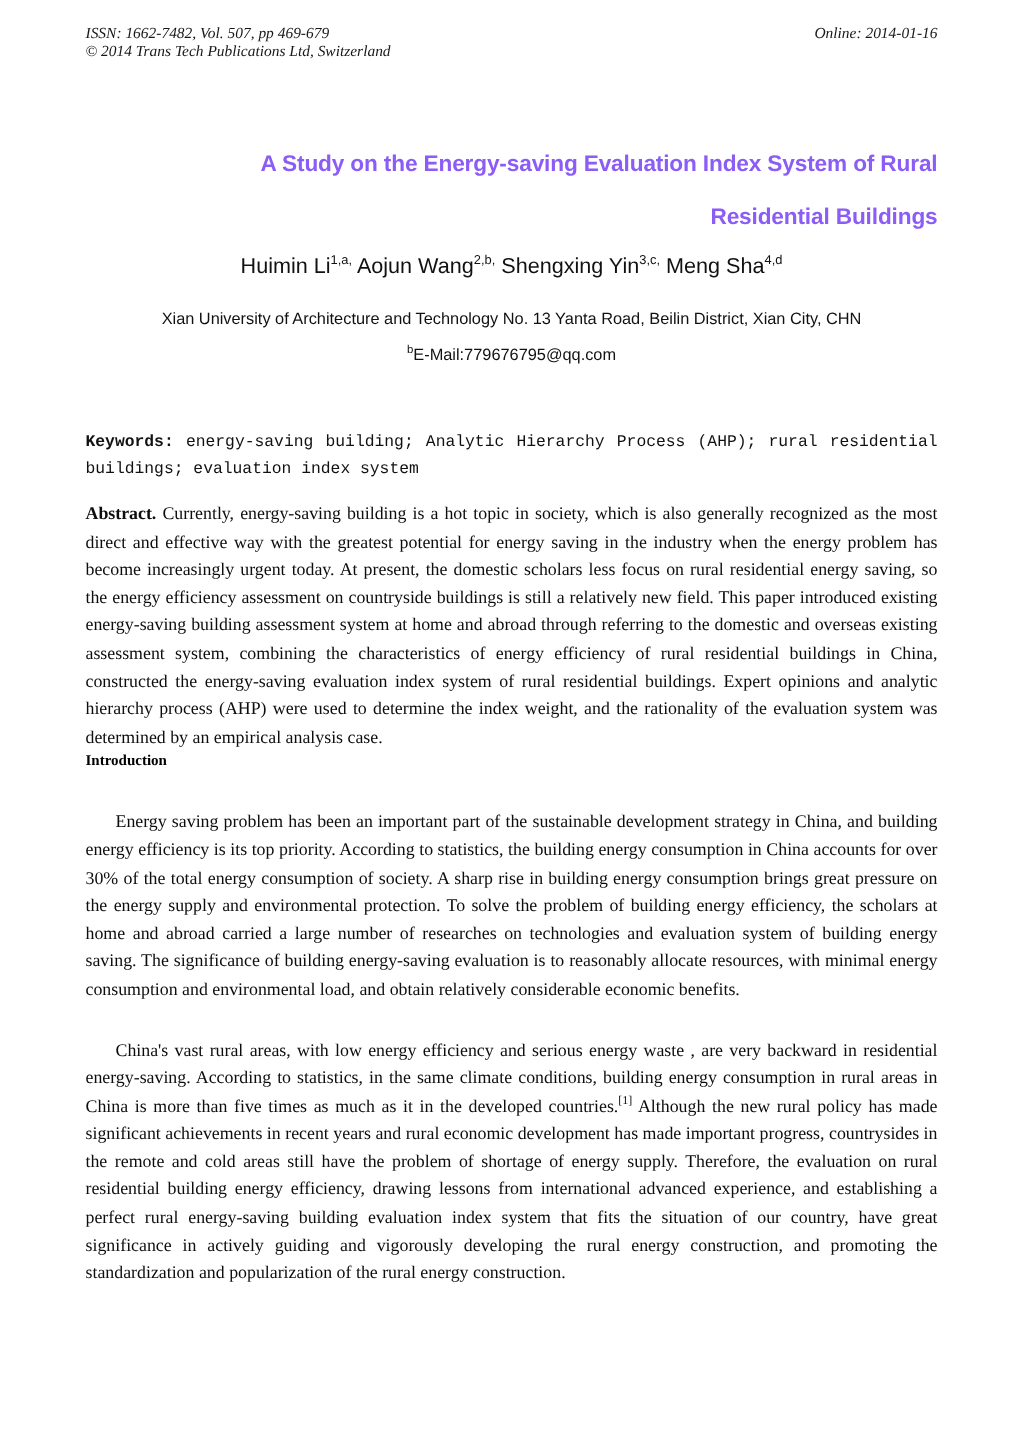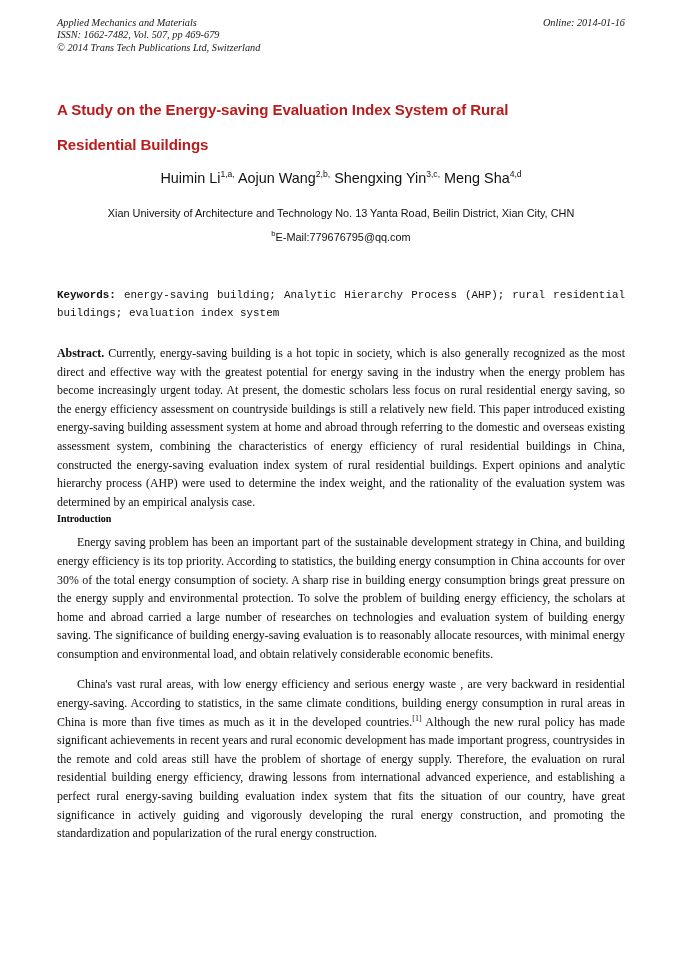--- a/index.html
+++ b/index.html
@@ -42,27 +42,27 @@
     right: 0;
     font-style: italic;
     font-size: 10.3px;
     white-space: nowrap;
     margin-left: 28px;
   }
 
   
   .title-block {
     margin-top: 23px;
-    text-align: left;
+    text-align: right;
     font-family: "Liberation Sans", "DejaVu Sans", sans-serif;
     font-weight: bold;
     font-size: 15.1px;
     line-height: 35px;
     letter-spacing: -0.1px;
-    color: #b91c1c;
+    color: #8b5cf6;
   }
   .title-line { display: block; }
 
   
   .authors {
     margin-top: 8px;
     text-align: center;
     font-family: "Liberation Sans", "DejaVu Sans", sans-serif;
     font-size: 14.4px;
     color: #111111;
@@ -105,63 +105,62 @@
     line-height: 17.5px;
     text-align: justify;
     color: #111111;
   }
   .keywords .lead {
     font-weight: bold;
   }
 
   
   .abstract {
-    margin-top: 22px;
+    margin-top: 11px;
     font-size: 11.9px;
     line-height: 18.6px;
     text-align: justify;
     text-justify: inter-word;
     color: #0d0d0d;
   }
   .abstract .lead {
     font-weight: bold;
   }
 
   
   .section-heading {
     font-size: 10px;
     font-weight: bold;
     line-height: 16px;
     color: #000000;
   }
 
   
   .body-par {
-    margin-top: 6px;
+    margin-top: 22px;
     font-size: 11.9px;
     line-height: 18.6px;
     text-align: justify;
     text-justify: inter-word;
     text-indent: 20px;
     color: #0d0d0d;
   }
   .body-par sup {
     font-size: 8px;
     vertical-align: super;
     line-height: 0;
   }
 </style>
 </head>
 <body>
 
 <div class="page">
 
   <div class="masthead">
     <div class="masthead-left">
-      <div>Applied Mechanics and Materials</div>
       <div>ISSN: 1662-7482, Vol. 507, pp 469-679</div>
       <div>© 2014 Trans Tech Publications Ltd, Switzerland</div>
     </div>
     <div class="masthead-right">Online: 2014-01-16</div>
   </div>
 
   <div class="title-block">
     <span class="title-line">A Study on the Energy-saving Evaluation Index System of Rural</span>
     <span class="title-line">Residential Buildings</span>
   </div>

